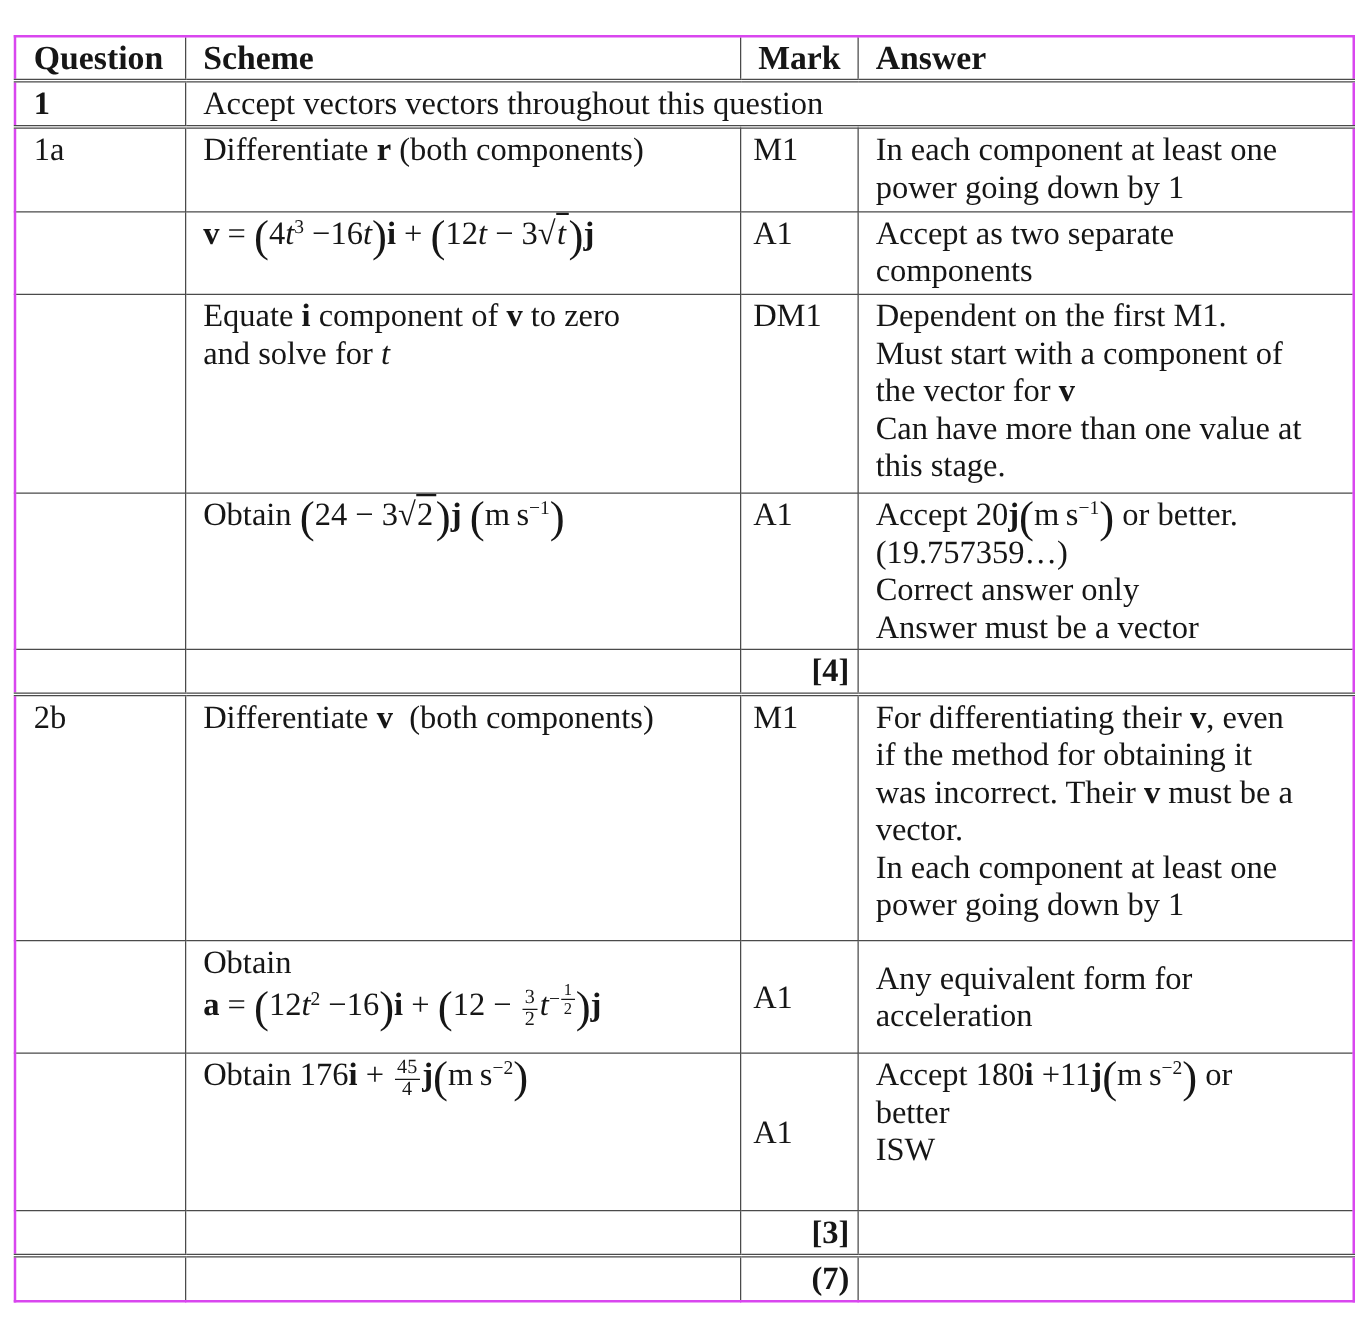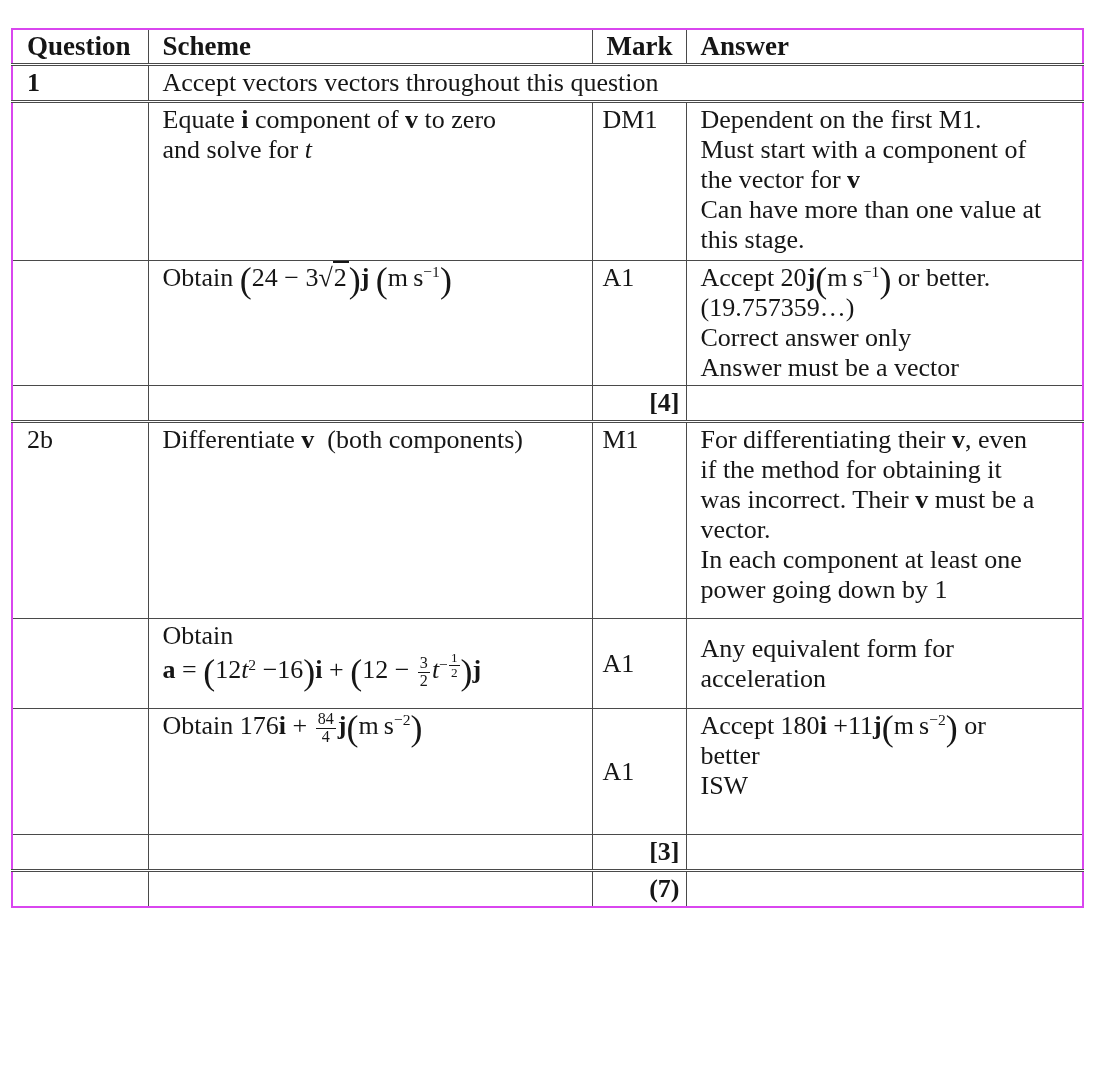--- a/index.html
+++ b/index.html
@@ -59,21 +59,33 @@
       <th>Scheme</th>
       <th class="mark">Mark</th>
       <th>Answer</th>
     </tr>
 
     <tr class="sep" style="height:35px">
       <td class="bold">1</td>
       <td colspan="3">Accept vectors vectors throughout this question</td>
     </tr>
 
+    <tr style="height:68px">
+      <td>1a</td>
+      <td>Differentiate <b>r</b> (both components)</td>
+      <td class="mark">M1</td>
+      <td>In each component at least one<br>power going down by 1</td>
+    </tr>
 
+    <tr style="height:66px">
+      <td></td>
+      <td><b>v</b> = <span class="p">(</span>4<i>t</i><sup>3</sup> −16<i>t</i><span class="p">)</span><b>i</b> + <span class="p">(</span>12<i>t</i> − 3<span class="sqrt">√<span class="rad"><i>t</i></span></span><span class="p">)</span><b>j</b></td>
+      <td class="mark">A1</td>
+      <td>Accept as two separate<br>components</td>
+    </tr>
 
     <tr style="height:159px">
       <td></td>
       <td>Equate <b>i</b> component of <b>v</b> to zero<br>and solve for <i>t</i></td>
       <td class="mark">DM1</td>
       <td>Dependent on the first M1.<br>Must start with a component of<br>the vector for <b>v</b><br>Can have more than one value at<br>this stage.</td>
     </tr>
 
     <tr style="height:119px">
       <td></td>
@@ -98,21 +110,21 @@
 
     <tr style="height:90px">
       <td></td>
       <td>Obtain<br><b>a</b> = <span class="p">(</span>12<i>t</i><sup>2</sup> −16<span class="p">)</span><b>i</b> + <span class="p">(</span>12 − <span class="frac"><span class="num">3</span><span class="den">2</span></span><i>t</i><sup>−<span class="frac"><span class="num">1</span><span class="den">2</span></span></sup><span class="p">)</span><b>j</b></td>
       <td class="mark vm">A1</td>
       <td class="vm">Any equivalent form for<br>acceleration</td>
     </tr>
 
     <tr style="height:126px">
       <td></td>
-      <td>Obtain 176<b>i</b> + <span class="frac"><span class="num">84</span><span class="den">4</span></span><b>j</b><span class="p">(</span>m s<sup>−2</sup><span class="p">)</span></td>
+      <td>Obtain 176<b>i</b> + <span class="frac"><span class="num">45</span><span class="den">4</span></span><b>j</b><span class="p">(</span>m s<sup>−2</sup><span class="p">)</span></td>
       <td class="mark vm">A1</td>
       <td>Accept 180<b>i</b> +11<b>j</b><span class="p">(</span>m s<sup>−2</sup><span class="p">)</span> or<br>better<br>ISW</td>
     </tr>
 
     <tr class="sep" style="height:31px">
       <td></td>
       <td></td>
       <td class="mark total">[3]</td>
       <td></td>
     </tr>

